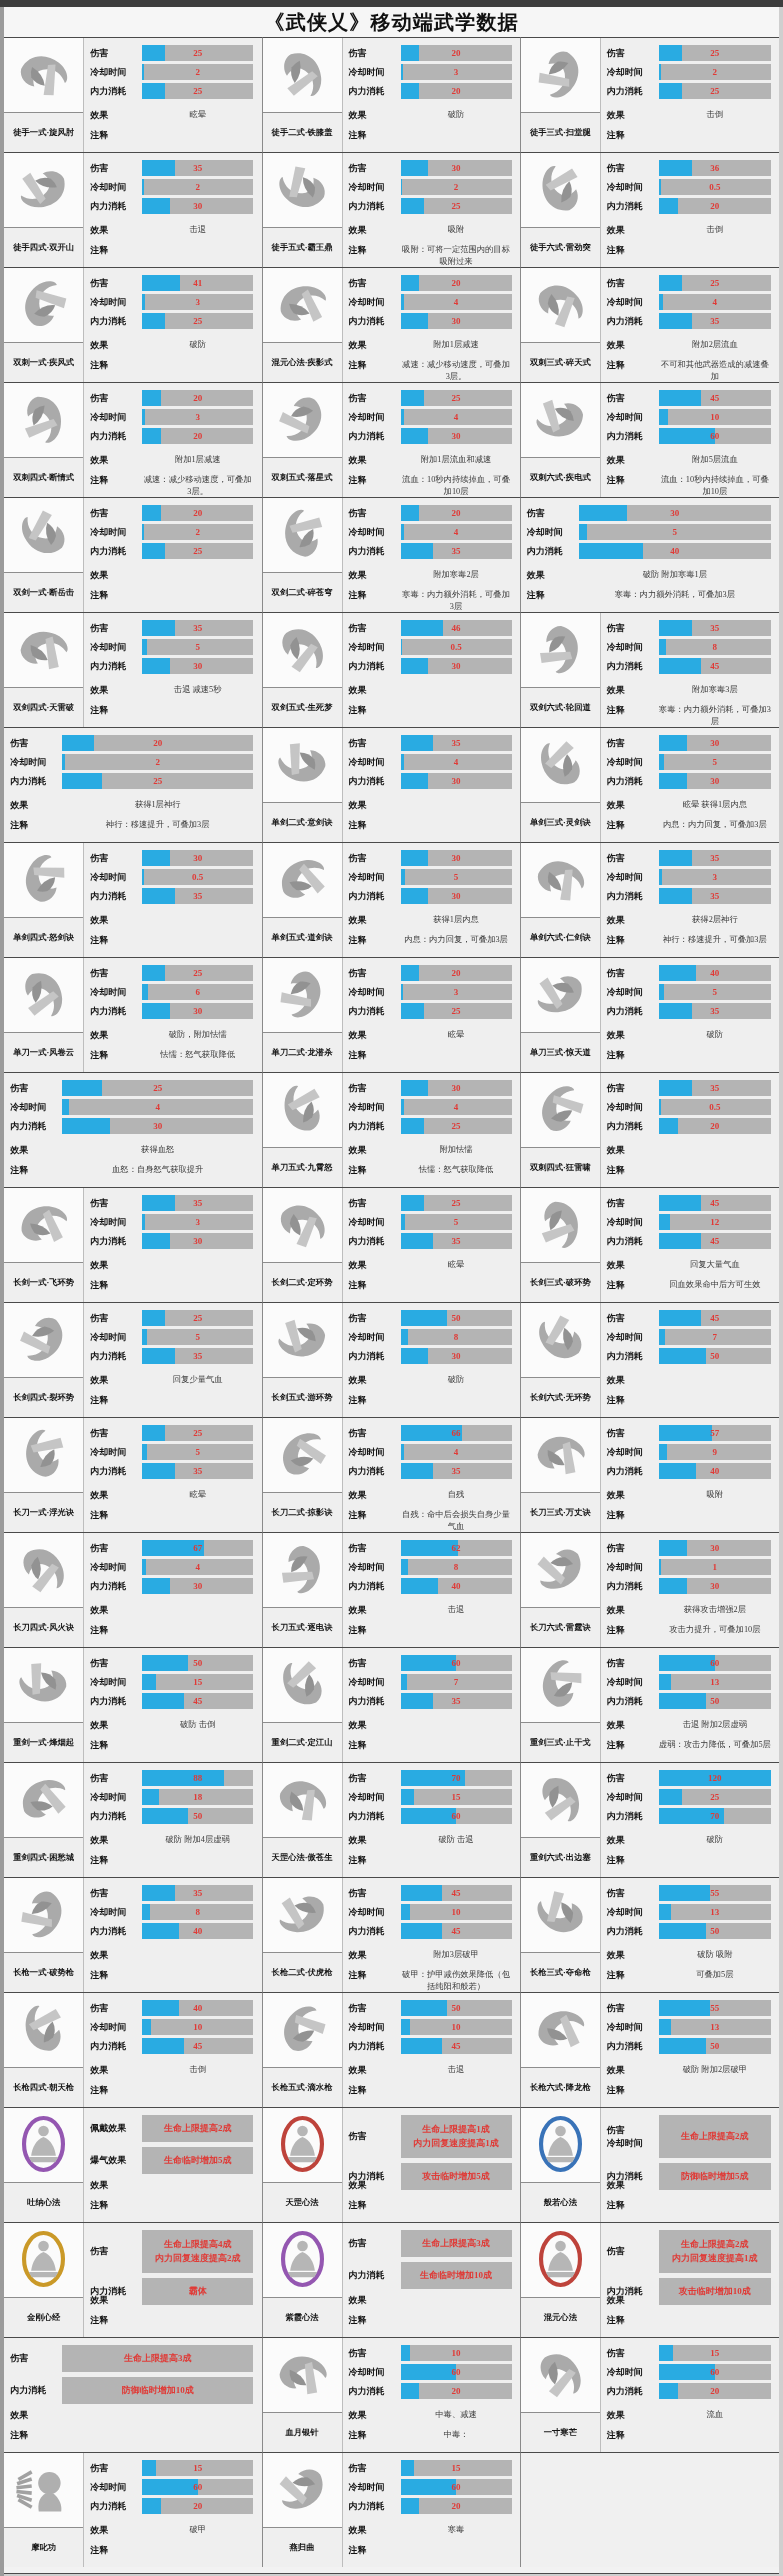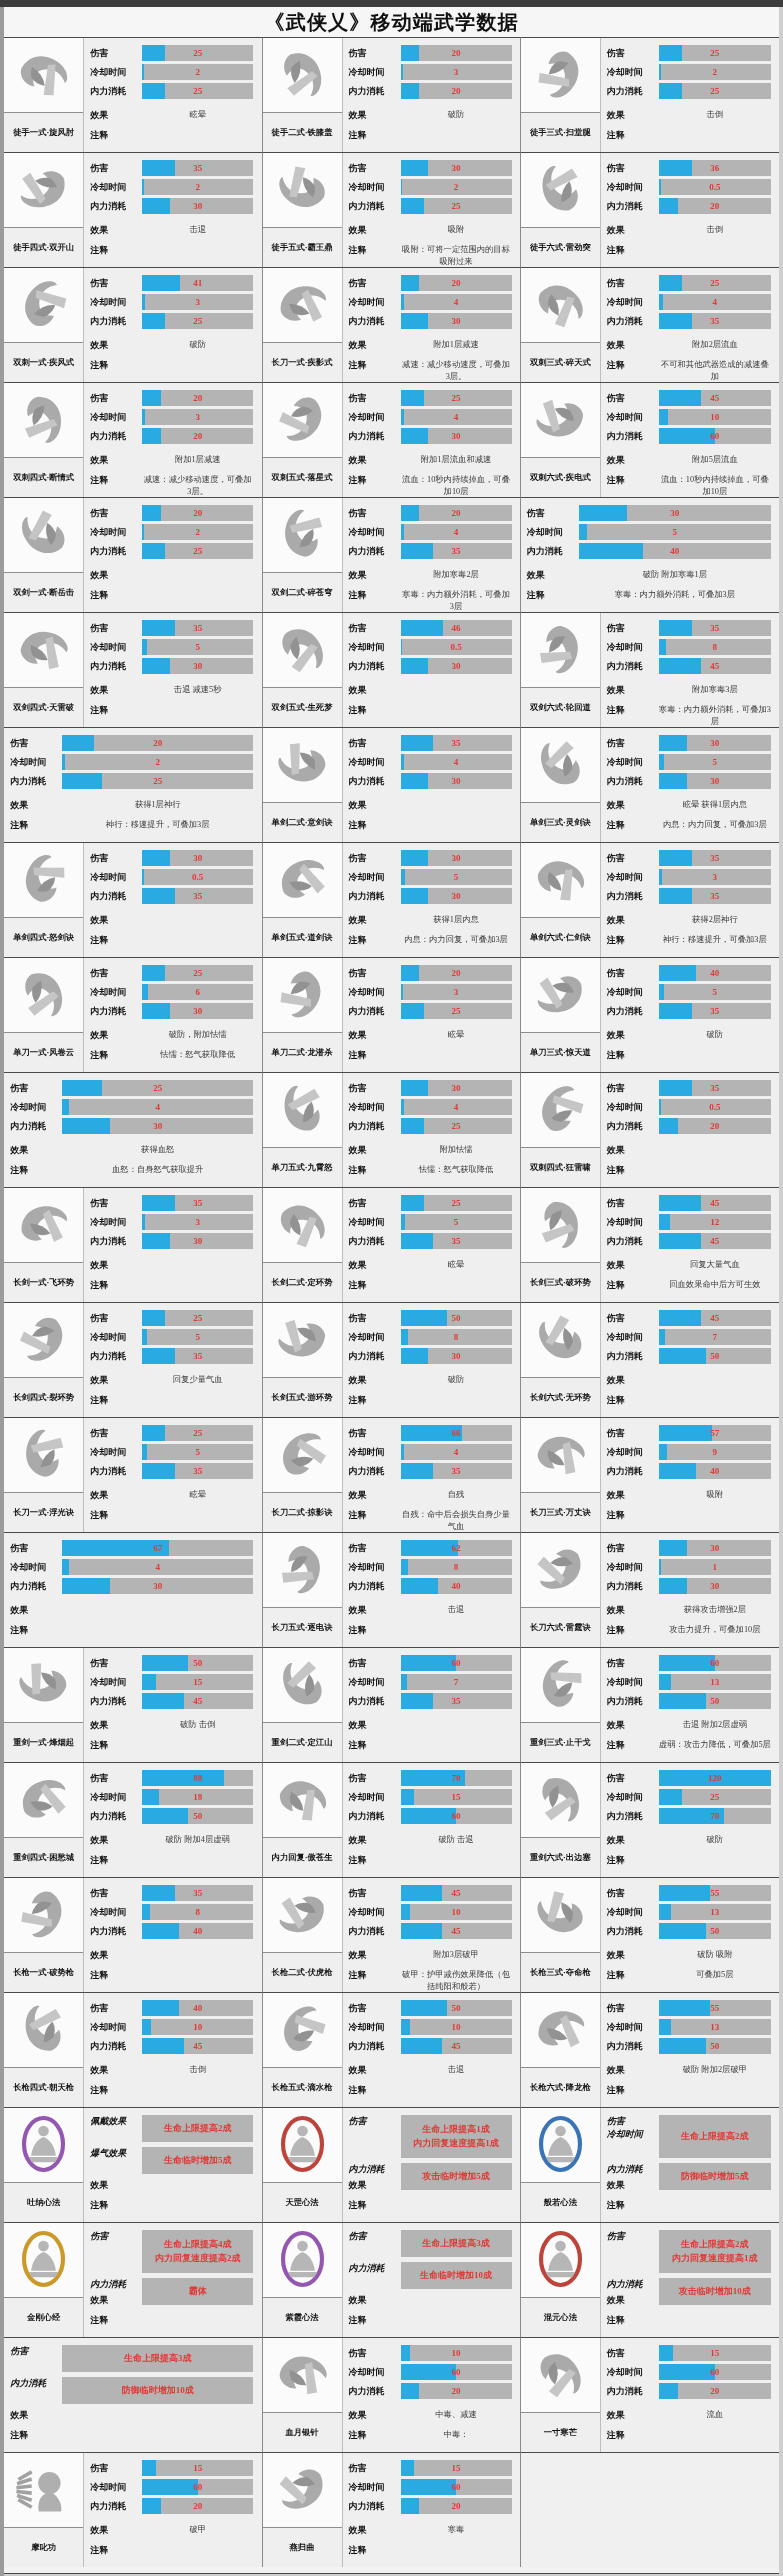--- a/index.html
+++ b/index.html
@@ -21,21 +21,21 @@
   .stat-row { display:flex; align-items:center; height:16px; margin-bottom:3px; }
   .stat-label { width:52px; font-weight:bold; font-size:9px; color:#151515; flex:none; }
   .stat-bar { flex:1; height:16px; background:#b4b4b4; position:relative; }
   .stat-fill { position:absolute; left:0; top:0; bottom:0; background:#29abe2; }
   .stat-value { position:absolute; left:0; top:0; width:100%; text-align:center; line-height:16px; color:#e03a36; font-weight:bold; font-size:9px; }
   .fx-area { position:absolute; left:6px; right:8.3px; top:71px; }
   .fx-row { display:flex; margin-bottom:7.1px; }
   .fx-label { width:52px; font-weight:bold; font-size:9px; color:#151515; flex:none; }
   .fx-value { flex:1; text-align:center; font-size:8.3px; color:#3a3a3a; line-height:1.45; }
   .box-row { display:flex; margin-bottom:5.3px; align-items:stretch; }
-  .box-labels { width:52px; flex:none; display:flex; flex-direction:column; justify-content:flex-start;font-style:italic; }
+  .box-labels { width:52px; flex:none; display:flex; flex-direction:column; justify-content:center; }
   .box-labels .stat-label { width:auto; }
   .gray-box { flex:1; background:#b4b4b4; display:flex; align-items:center; justify-content:center; text-align:center; color:#e03a36; font-weight:bold; font-size:9px; padding:2.4px 4.7px; white-space:pre-line; line-height:1.5; }
   .h46 { min-height:27px; } .h72 { min-height:43px; }
   .icon-art { opacity:.95; }
 </style>
 </head>
 <body>
 
 <div class="page">
   <div class="topbar"></div>
@@ -378,21 +378,21 @@
           <div class="cell-left">
             <div class="icon-box">
               <span><svg viewBox="0 0 100 100" width="59" height="66" class="icon-art">
                   <g transform="rotate(16 50 50)">
                     <path d="M18 72 C8 45 27 22 54 18 C75 15 88 27 86 34 C69 26 52 32 44 46 C36 60 43 70 55 76 C44 85 26 84 18 72 Z" fill="#a6a6a6"></path>
                     <path d="M52 24 L88 62 L76 74 L44 34 Z" fill="#c3c3c3"></path>
                     <path d="M28 56 Q50 50 66 62 Q54 72 40 69 Q32 64 28 56 Z" fill="#8d8d8d"></path>
                   </g>
                 </svg></span>
             </div>
-            <div class="name-box">长刀一式·疾影式</div>
+            <div class="name-box">混元心法·疾影式</div>
           </div>
           <div class="cell-right">
             <div class="stat-row">
               <div class="stat-label">伤害</div>
               <div class="stat-bar">
                 <div class="stat-fill" style="width: 16.6667%;"></div>
                 <div class="stat-value">20</div>
               </div>
             </div>
             <div class="stat-row">
@@ -1836,20 +1836,32 @@
                 <div class="fx-value">吸附</div>
               </div>
               <div class="fx-row">
                 <div class="fx-label">注释</div>
                 <div class="fx-value"></div>
               </div>
             </div>
           </div>
         </div>
         <div class="cell">
+          <div class="cell-left">
+            <div class="icon-box">
+              <span><svg viewBox="0 0 100 100" width="59" height="66" class="icon-art">
+                  <g transform="rotate(80 50 50)">
+                    <path d="M18 72 C8 45 27 22 54 18 C75 15 88 27 86 34 C69 26 52 32 44 46 C36 60 43 70 55 76 C44 85 26 84 18 72 Z" fill="#a6a6a6"></path>
+                    <path d="M52 24 L88 62 L76 74 L44 34 Z" fill="#c3c3c3"></path>
+                    <path d="M28 56 Q50 50 66 62 Q54 72 40 69 Q32 64 28 56 Z" fill="#8d8d8d"></path>
+                  </g>
+                </svg></span>
+            </div>
+            <div class="name-box">长刀四式·风火诀</div>
+          </div>
           <div class="cell-right">
             <div class="stat-row">
               <div class="stat-label">伤害</div>
               <div class="stat-bar">
                 <div class="stat-fill" style="width: 55.8333%;"></div>
                 <div class="stat-value">67</div>
               </div>
             </div>
             <div class="stat-row">
               <div class="stat-label">冷却时间</div>
@@ -2163,21 +2175,21 @@
           <div class="cell-left">
             <div class="icon-box">
               <span><svg viewBox="0 0 100 100" width="59" height="66" class="icon-art">
                   <g transform="rotate(49 50 50)">
                     <path d="M18 72 C8 45 27 22 54 18 C75 15 88 27 86 34 C69 26 52 32 44 46 C36 60 43 70 55 76 C44 85 26 84 18 72 Z" fill="#a6a6a6"></path>
                     <path d="M52 24 L88 62 L76 74 L44 34 Z" fill="#c3c3c3"></path>
                     <path d="M28 56 Q50 50 66 62 Q54 72 40 69 Q32 64 28 56 Z" fill="#8d8d8d"></path>
                   </g>
                 </svg></span>
             </div>
-            <div class="name-box">内力回复·傲苍生</div>
+            <div class="name-box">天罡心法·傲苍生</div>
           </div>
           <div class="cell-right">
             <div class="stat-row">
               <div class="stat-label">伤害</div>
               <div class="stat-bar">
                 <div class="stat-fill" style="width: 58.3333%;"></div>
                 <div class="stat-value">70</div>
               </div>
             </div>
             <div class="stat-row">

